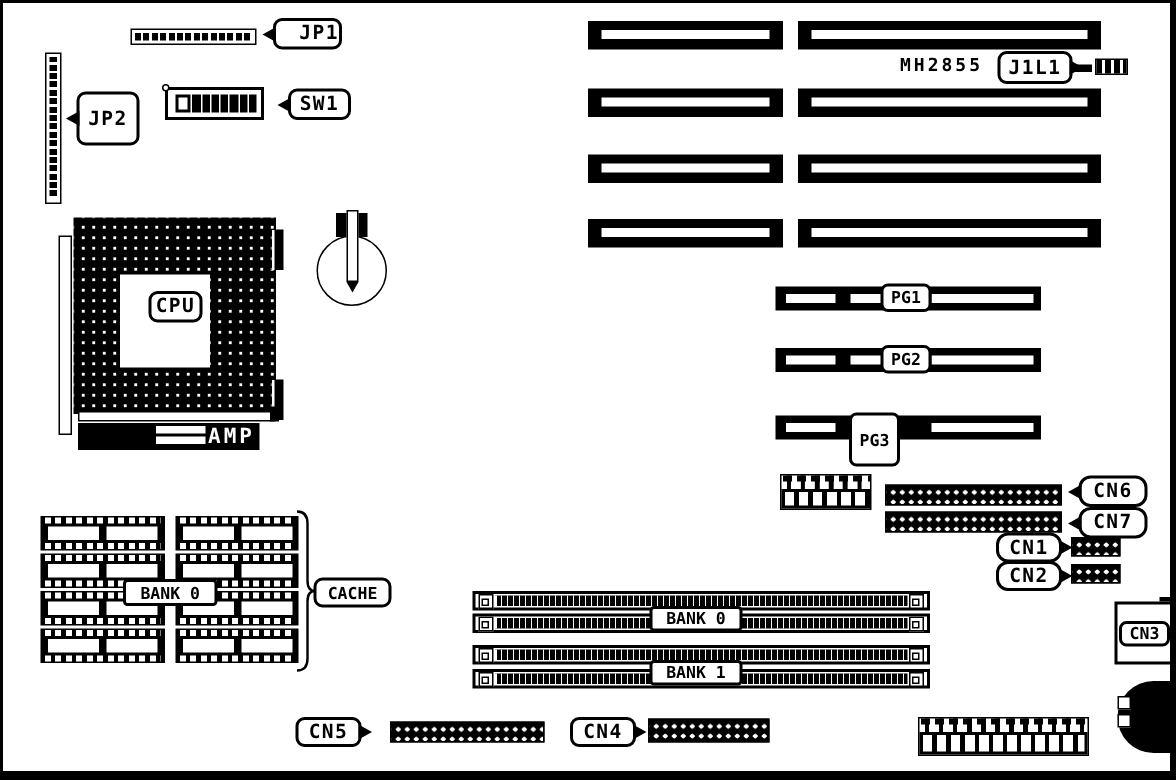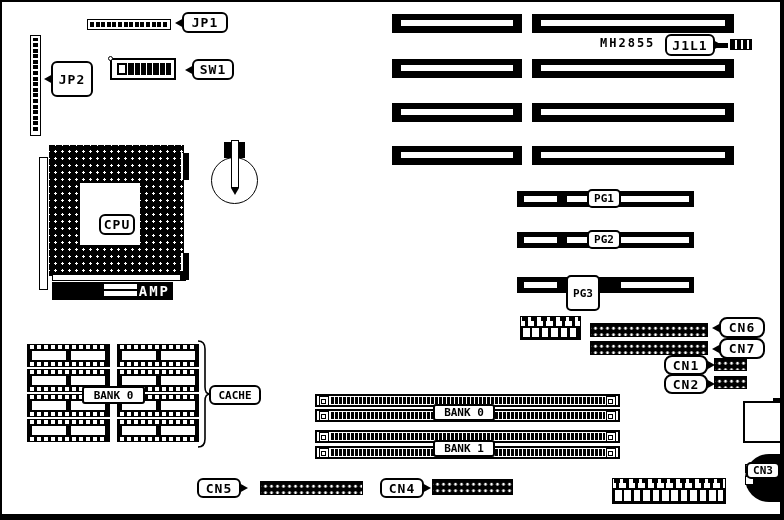--- a/index.html
+++ b/index.html
@@ -84,21 +84,21 @@
   .cn3box{border:2px solid #000;background:#fff;}
 </style>
 </head>
 <body>
 
 <div class="board">
 
   <div class="abs pstrip" style="left:85px;top:17px;width:84px;height:11px;
               background-image:repeating-linear-gradient(90deg,#000 0 4px,transparent 4px 5.6px);
               background-size:78px 5px;background-repeat:no-repeat;background-position:2px 2px;"></div>
-  <div class="lbl" style="left:180px;top:10px;width:46px;height:21px;">
+  <div class="lbl" style="left:180px;top:10px;width:46px;height:21px;justify-content:flex-end;">
     <span class="tail tl"></span>
     <span>JP1</span>
   </div>
 
   <div class="abs pstrip" style="left:28px;top:33px;width:11px;height:101px;
               background-image:repeating-linear-gradient(0deg,#000 0 4px,transparent 4px 5.6px);
               background-size:5px 93px;background-repeat:no-repeat;background-position:2px 2px;"></div>
   <div class="lbl" style="left:49px;top:59px;width:42px;height:36px;">
     <span class="tail tl"></span>
     <span>JP2</span>
@@ -116,21 +116,21 @@
     <div class="swc"></div>
   </div>
   <div class="lbl" style="left:190px;top:57px;width:42px;height:21px;">
     <span class="tail tl"></span>
     <span>SW1</span>
   </div>
 
   <div class="abs whitebar" style="left:37px;top:155px;width:9px;height:133px;"></div>
   <div class="abs socket" style="left:47px;top:143px;width:135px;height:131px;"></div>
   <div class="abs socket-inner" style="left:78px;top:181px;width:60px;height:62px;"></div>
-  <div class="lbl" style="left:97px;top:212px;width:36px;height:21px;">
+  <div class="lbl" style="left:97px;top:192px;width:36px;height:21px;">
     <span>CPU</span>
   </div>
   <div class="abs blackrect" style="left:179px;top:151px;width:8px;height:27px;box-shadow:inset 2px 0 0 #fff;"></div>
   <div class="abs blackrect" style="left:179px;top:251px;width:8px;height:27px;box-shadow:inset 2px 0 0 #fff;"></div>
 
   <div class="abs whitebar" style="left:50px;top:272px;width:131px;height:7px;"></div>
   <div class="abs blackrect" style="left:178px;top:269px;width:6px;height:10px;"></div>
   <div class="abs amp-bar" style="left:50px;top:280px;width:121px;height:18px;">
     <div class="amp-stripe" style="top:2px;"></div>
     <div class="amp-stripe" style="top:9px;"></div>
@@ -207,21 +207,21 @@
   </div>
   <div class="abs hdr" style="left:712px;top:356px;width:33px;height:13px;"></div>
   <div class="lbl" style="left:662px;top:372px;width:44px;height:20px;border-radius:8px;">
     <span class="tail tr"></span>
     <span>CN2</span>
   </div>
   <div class="abs hdr" style="left:712px;top:374px;width:33px;height:13px;"></div>
 
   <div class="abs blackrect" style="left:771px;top:396px;width:10px;height:8px;"></div>
   <div class="abs cn3box" style="left:741px;top:399px;width:40px;height:42px;"></div>
-  <div class="lbl small" style="left:744px;top:412px;width:34px;height:17px;border-radius:5px;margin-top:48px;">
+  <div class="lbl small" style="left:744px;top:412px;width:34px;height:17px;border-radius:5px;">
     <span>CN3</span>
   </div>
 
   <div class="abs cblock" style="left:25px;top:342px;width:83px;height:23px;">
     <div class="cbar" style="left:5px;"></div>
     <div class="cbar" style="left:44px;"></div>
   </div>
   <div class="abs cblock" style="left:115px;top:342px;width:82px;height:23px;">
     <div class="cbar" style="left:5px;"></div>
     <div class="cbar" style="left:44px;"></div>

